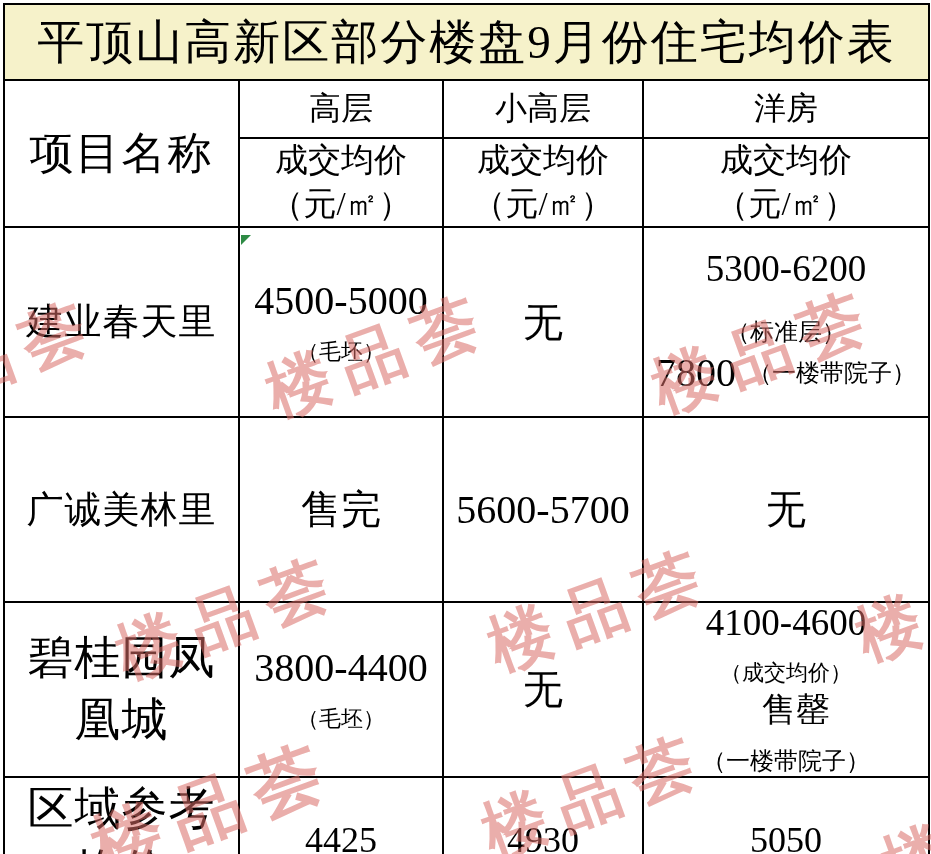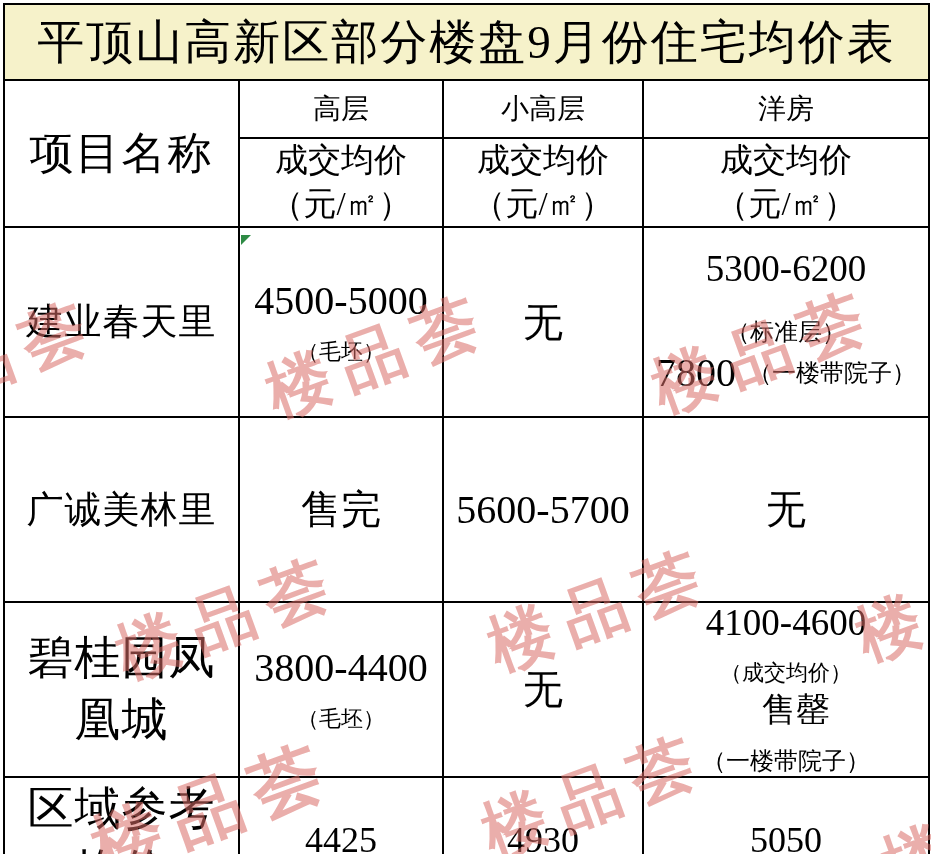--- a/index.html
+++ b/index.html
@@ -8,21 +8,21 @@
     overflow:hidden;font-family:"Liberation Serif","DejaVu Serif",serif;color:#000;
   }
   table.price-table{
     position:absolute;left:3px;top:3px;width:925px;
     border-collapse:collapse;table-layout:fixed;
   }
   td{border:2px solid #000;text-align:center;vertical-align:middle;padding:0;overflow:hidden;}
   .title-cell{
     height:74px;font-size:47px;font-weight:normal;letter-spacing:2px;white-space:nowrap;
   }
-  .type-header{height:56px;font-size:28px;}
+  .type-header{height:56px;font-size:32px;}
   .price-header{height:87px;font-size:33px;line-height:1.32;}
   .project-header{font-size:44px;letter-spacing:2px;}
   .r1 td{height:188px;}
   .r2 td{height:183px;}
   .r3 td{height:163px;}
   .r4 td{height:69px;}
   .name{font-size:37px;letter-spacing:1px;}
   .name-sm{font-size:46px;}
   .num{font-size:40px;line-height:1.1;}
   .num-sm{font-size:37px;line-height:1.1;}

